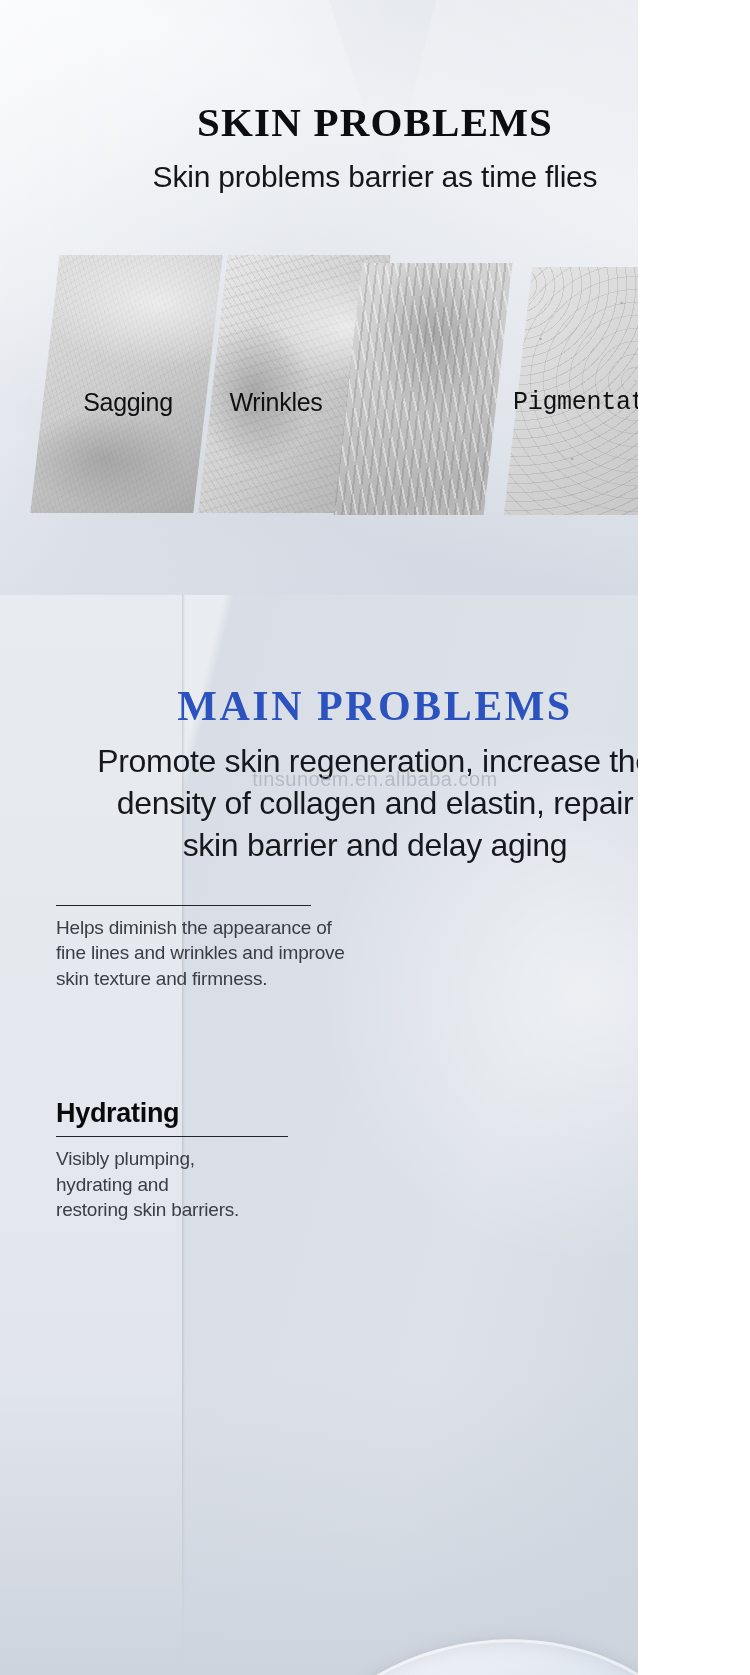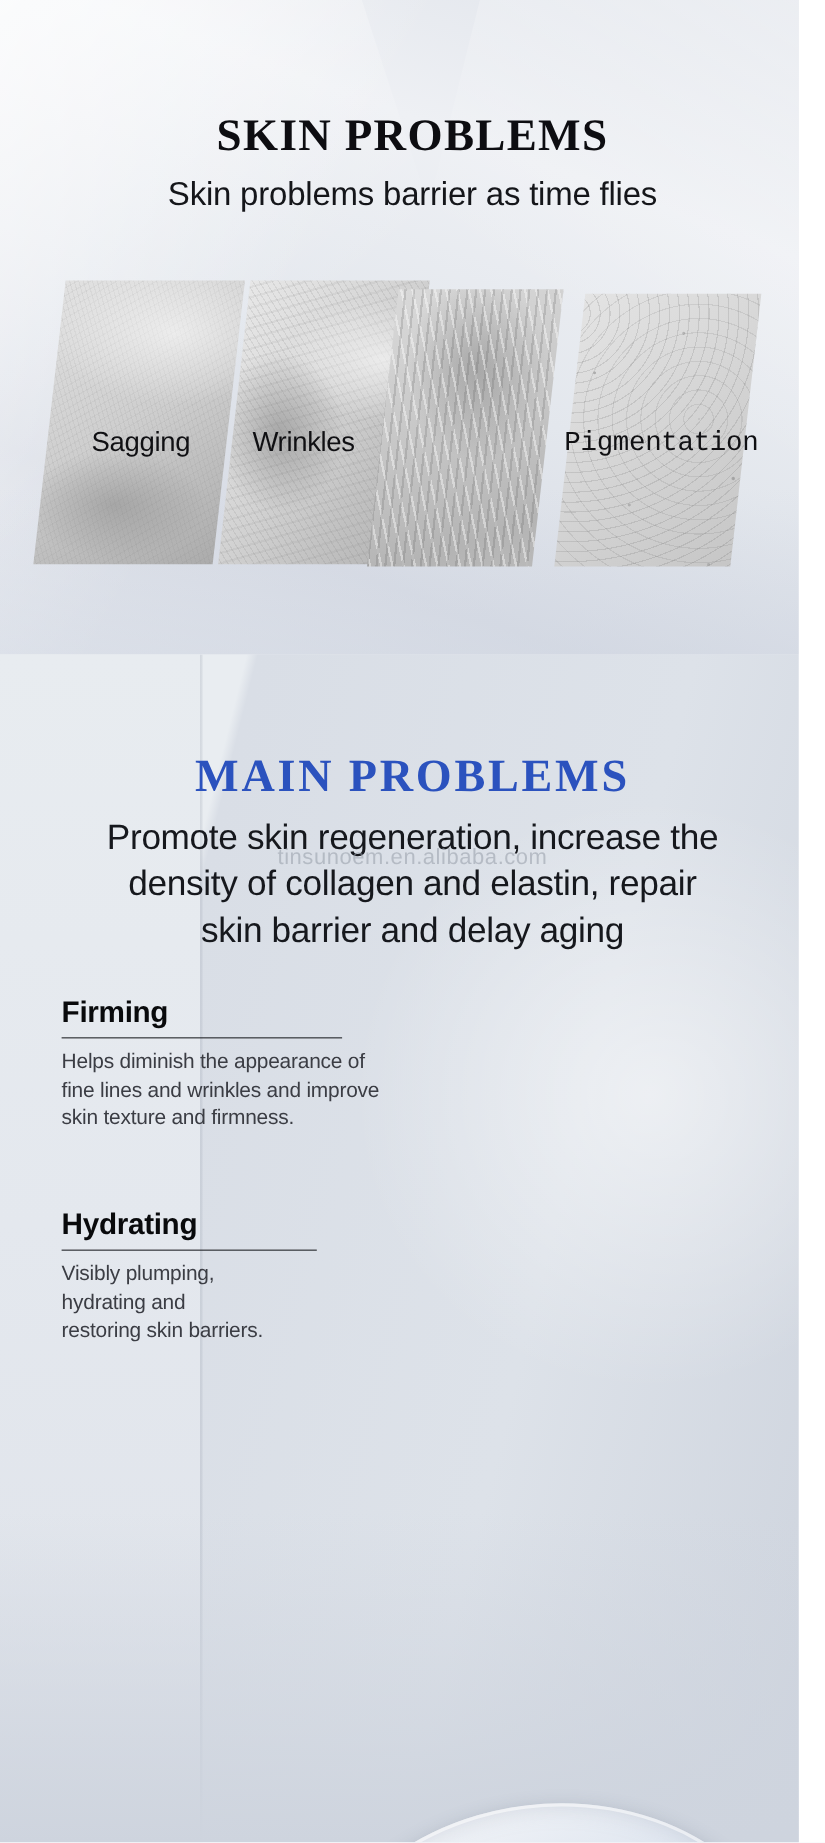--- a/index.html
+++ b/index.html
@@ -6,21 +6,21 @@
     margin: 0;
     padding: 0;
     background: #ffffff;
   }
   body {
     font-family: "Liberation Sans", sans-serif;
   }
 
   #page {
     position: relative;
-    width: 726px;
+    width: 638px;
     height: 1675px;
     overflow: hidden;
     background: #e9ecf1;
   }
 
   
   .section-problems {
     position: absolute;
     left: 0; top: 0;
     width: 750px;
@@ -373,21 +373,20 @@
 
   <h2 class="efficacy-title">MAIN PROBLEMS</h2>
 
   <p class="efficacy-sub">Promote skin regeneration, increase the
 density of collagen and elastin, repair
 skin barrier and delay aging</p>
 
   <div class="watermark">tinsunoem.en.alibaba.com</div>
 
   <div class="benefit b-firming" style="top:905px;">
-    <div class="benefit-title">Firming</div>
     <div class="benefit-rule"></div>
     <div class="benefit-body">Helps diminish the appearance of
 fine lines and wrinkles and improve
 skin texture and firmness.</div>
   </div>
 
   <div class="benefit b-hydrating" style="top:1098px;">
     <div class="benefit-title">Hydrating</div>
     <div class="benefit-rule"></div>
     <div class="benefit-body">Visibly plumping,

